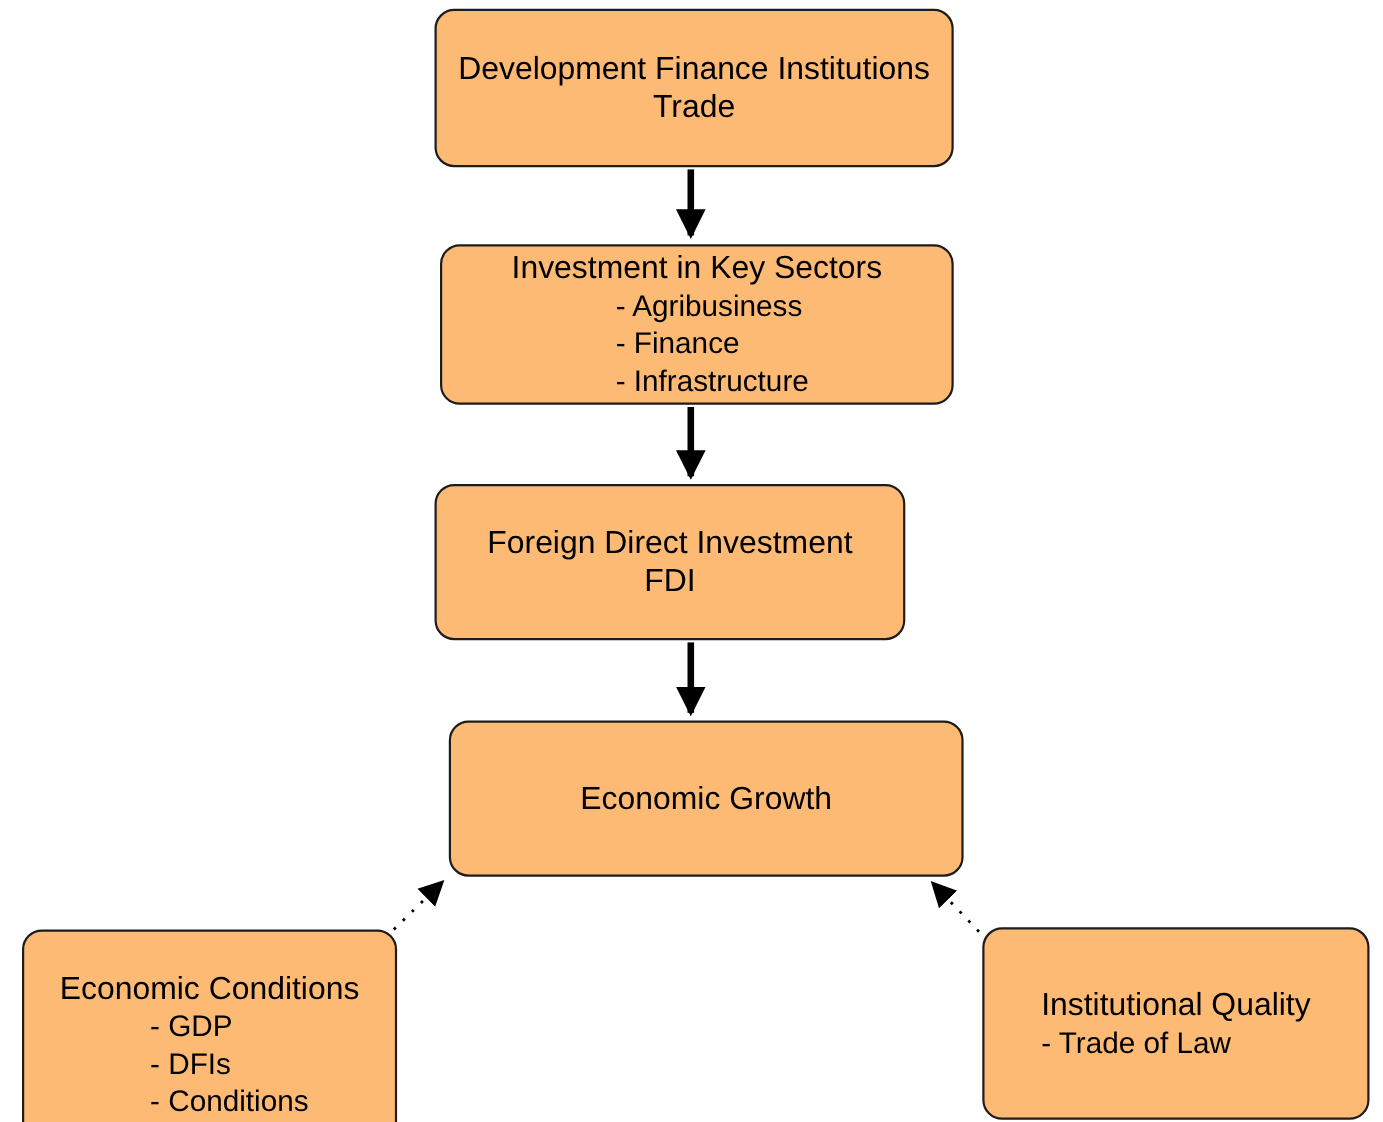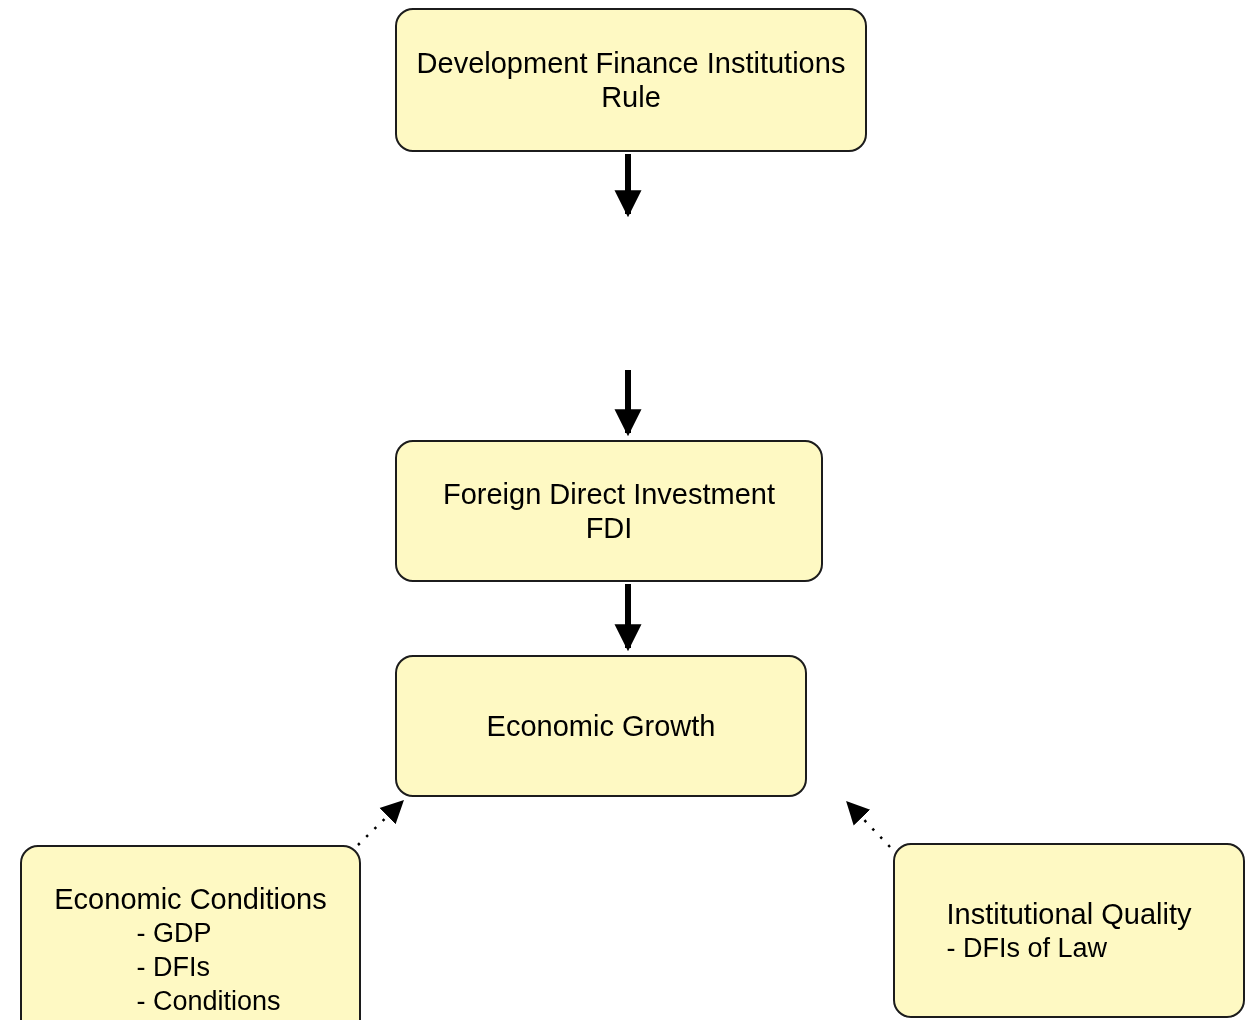--- a/index.html
+++ b/index.html
@@ -16,21 +16,21 @@
 
   .edge-layer {
     position: absolute;
     left: 0; top: 0;
     width: 1257px; height: 1020px;
     pointer-events: none;
   }
 
   .node {
     position: absolute;
-    background: #fef9c3;
+    background: #fdba74;
     border: 2px solid #1c1c1c;
     border-radius: 18px;
     display: flex;
     flex-direction: column;
     justify-content: center;
     align-items: center;
   }
 
   .line { line-height: 34px; white-space: nowrap; }
   .title { font-size: 29px; text-align: center; }
@@ -39,21 +39,21 @@
   .bullets { text-align: left; align-self: center; }
   .nudge-sm { transform: translateX(14px); }
   .nudge-md { transform: translateX(18px); }
 
   .block { text-align: left; }
   .block .title { text-align: left; }
 
   #node-dfis       { left: 395px; top:   8px; width: 472px; height: 144px; }
   #node-sectors    { left: 400px; top: 222px; width: 467px; height: 146px; }
   #node-fdi        { left: 395px; top: 440px; width: 428px; height: 142px; }
-  #node-growth     { left: 395px; top: 655px; width: 412px; height: 142px; }
+  #node-growth     { left: 408px; top: 655px; width: 468px; height: 142px; }
   #node-conditions { left:   20px; top: 845px; width: 341px; height: 209px; }
   #node-quality    { left: 893px; top: 843px; width: 352px; height: 175px; }
 </style>
 </head>
 <body>
 
 <div class="canvas">
 
   <svg class="edge-layer" width="1257" height="1020" viewBox="0 0 1257 1020" xmlns="http://www.w3.org/2000/svg">
     <defs>
@@ -71,23 +71,31 @@
 
     <line x1="628" y1="584" x2="628" y2="648" stroke="#000000" stroke-width="6" marker-end="url(#headSolid)"></line>
 
     <line x1="358" y1="845" x2="402" y2="802" stroke="#000000" stroke-width="2.5" stroke-dasharray="2.5 9" marker-end="url(#headDashed)"></line>
 
     <line x1="890" y1="847" x2="848" y2="803" stroke="#000000" stroke-width="2.5" stroke-dasharray="2.5 9" marker-end="url(#headDashed)"></line>
   </svg>
 
   <div class="node" id="node-dfis">
     <div class="line title">Development Finance Institutions</div>
-    <div class="line title">Rule</div>
+    <div class="line title">Trade</div>
   </div>
 
+  <div class="node" id="node-sectors">
+    <div class="line title">Investment in Key Sectors</div>
+    <div class="bullets nudge-sm">
+      <div class="line bullet">- Agribusiness</div>
+      <div class="line bullet">- Finance</div>
+      <div class="line bullet">- Infrastructure</div>
+    </div>
+  </div>
 
   <div class="node" id="node-fdi">
     <div class="line title">Foreign Direct Investment</div>
     <div class="line title">FDI</div>
   </div>
 
   <div class="node" id="node-growth">
     <div class="line title">Economic Growth</div>
   </div>
 
@@ -96,17 +104,17 @@
     <div class="bullets nudge-md">
       <div class="line bullet">- GDP</div>
       <div class="line bullet">- DFIs</div>
       <div class="line bullet">- Conditions</div>
     </div>
   </div>
 
   <div class="node" id="node-quality">
     <div class="block">
       <div class="line title">Institutional Quality</div>
-      <div class="line bullet">- DFIs of Law</div>
+      <div class="line bullet">- Trade of Law</div>
     </div>
   </div>
 
 </div>
 
 </body></html>

